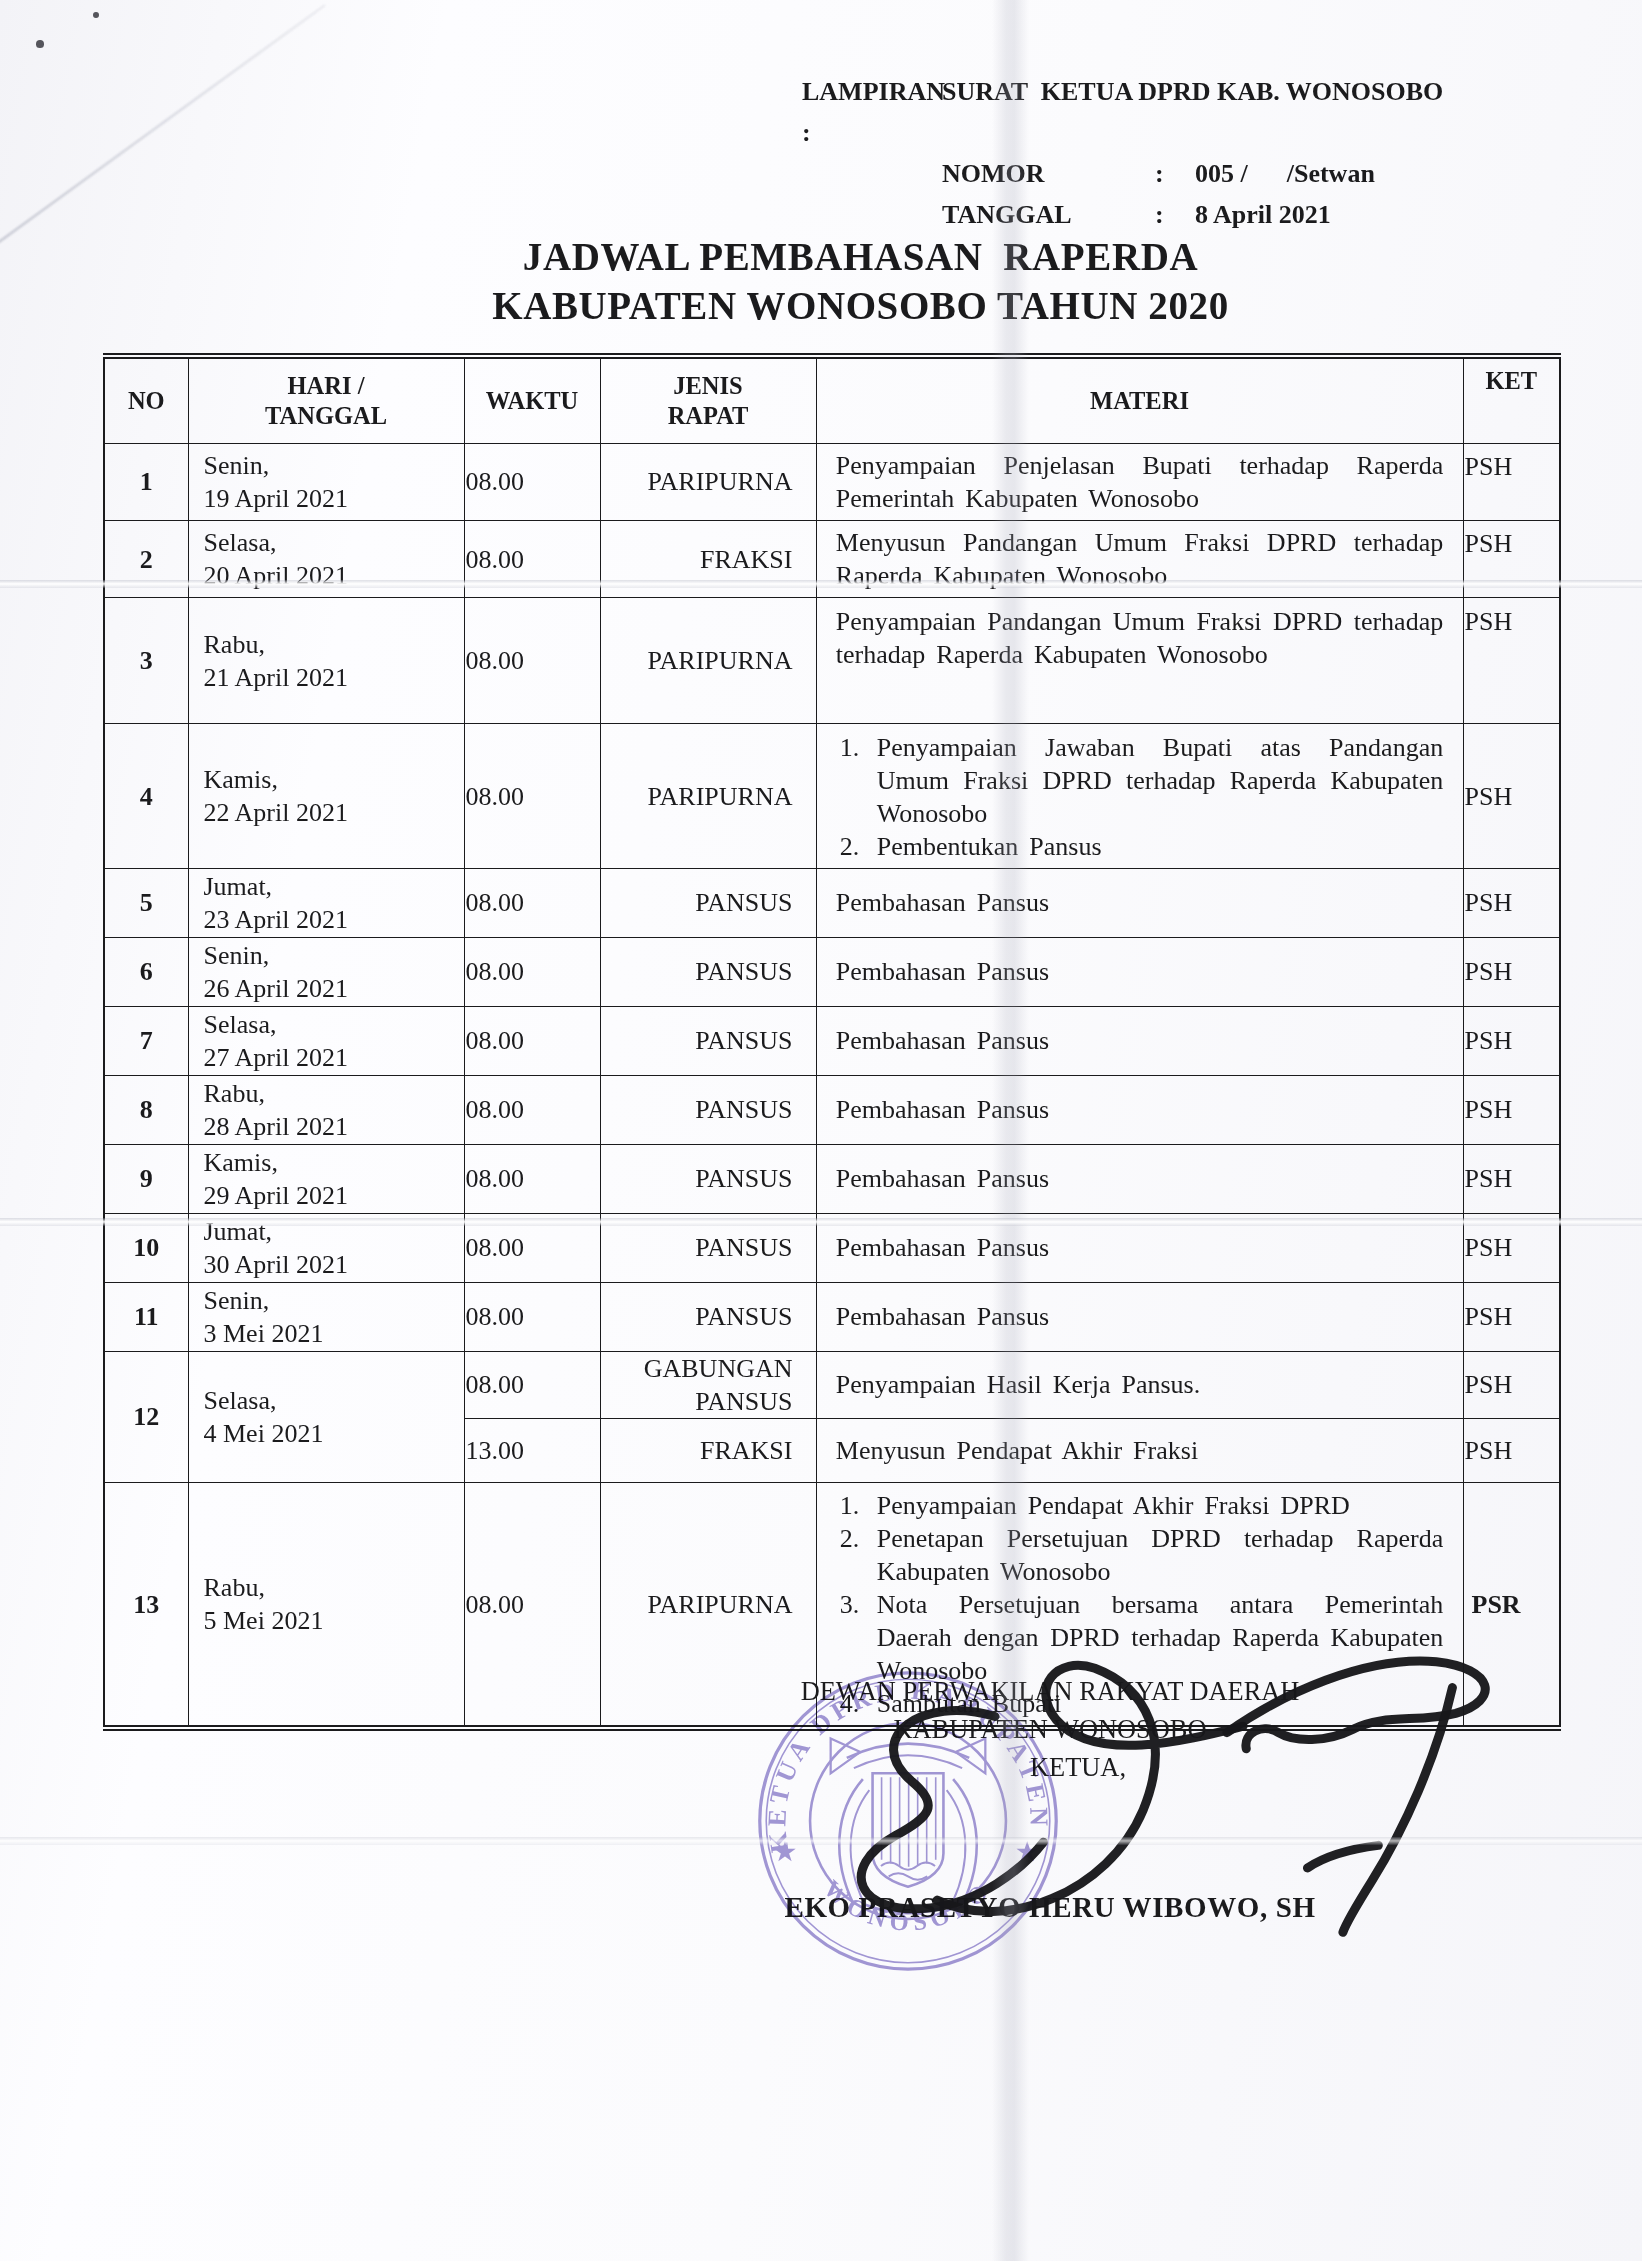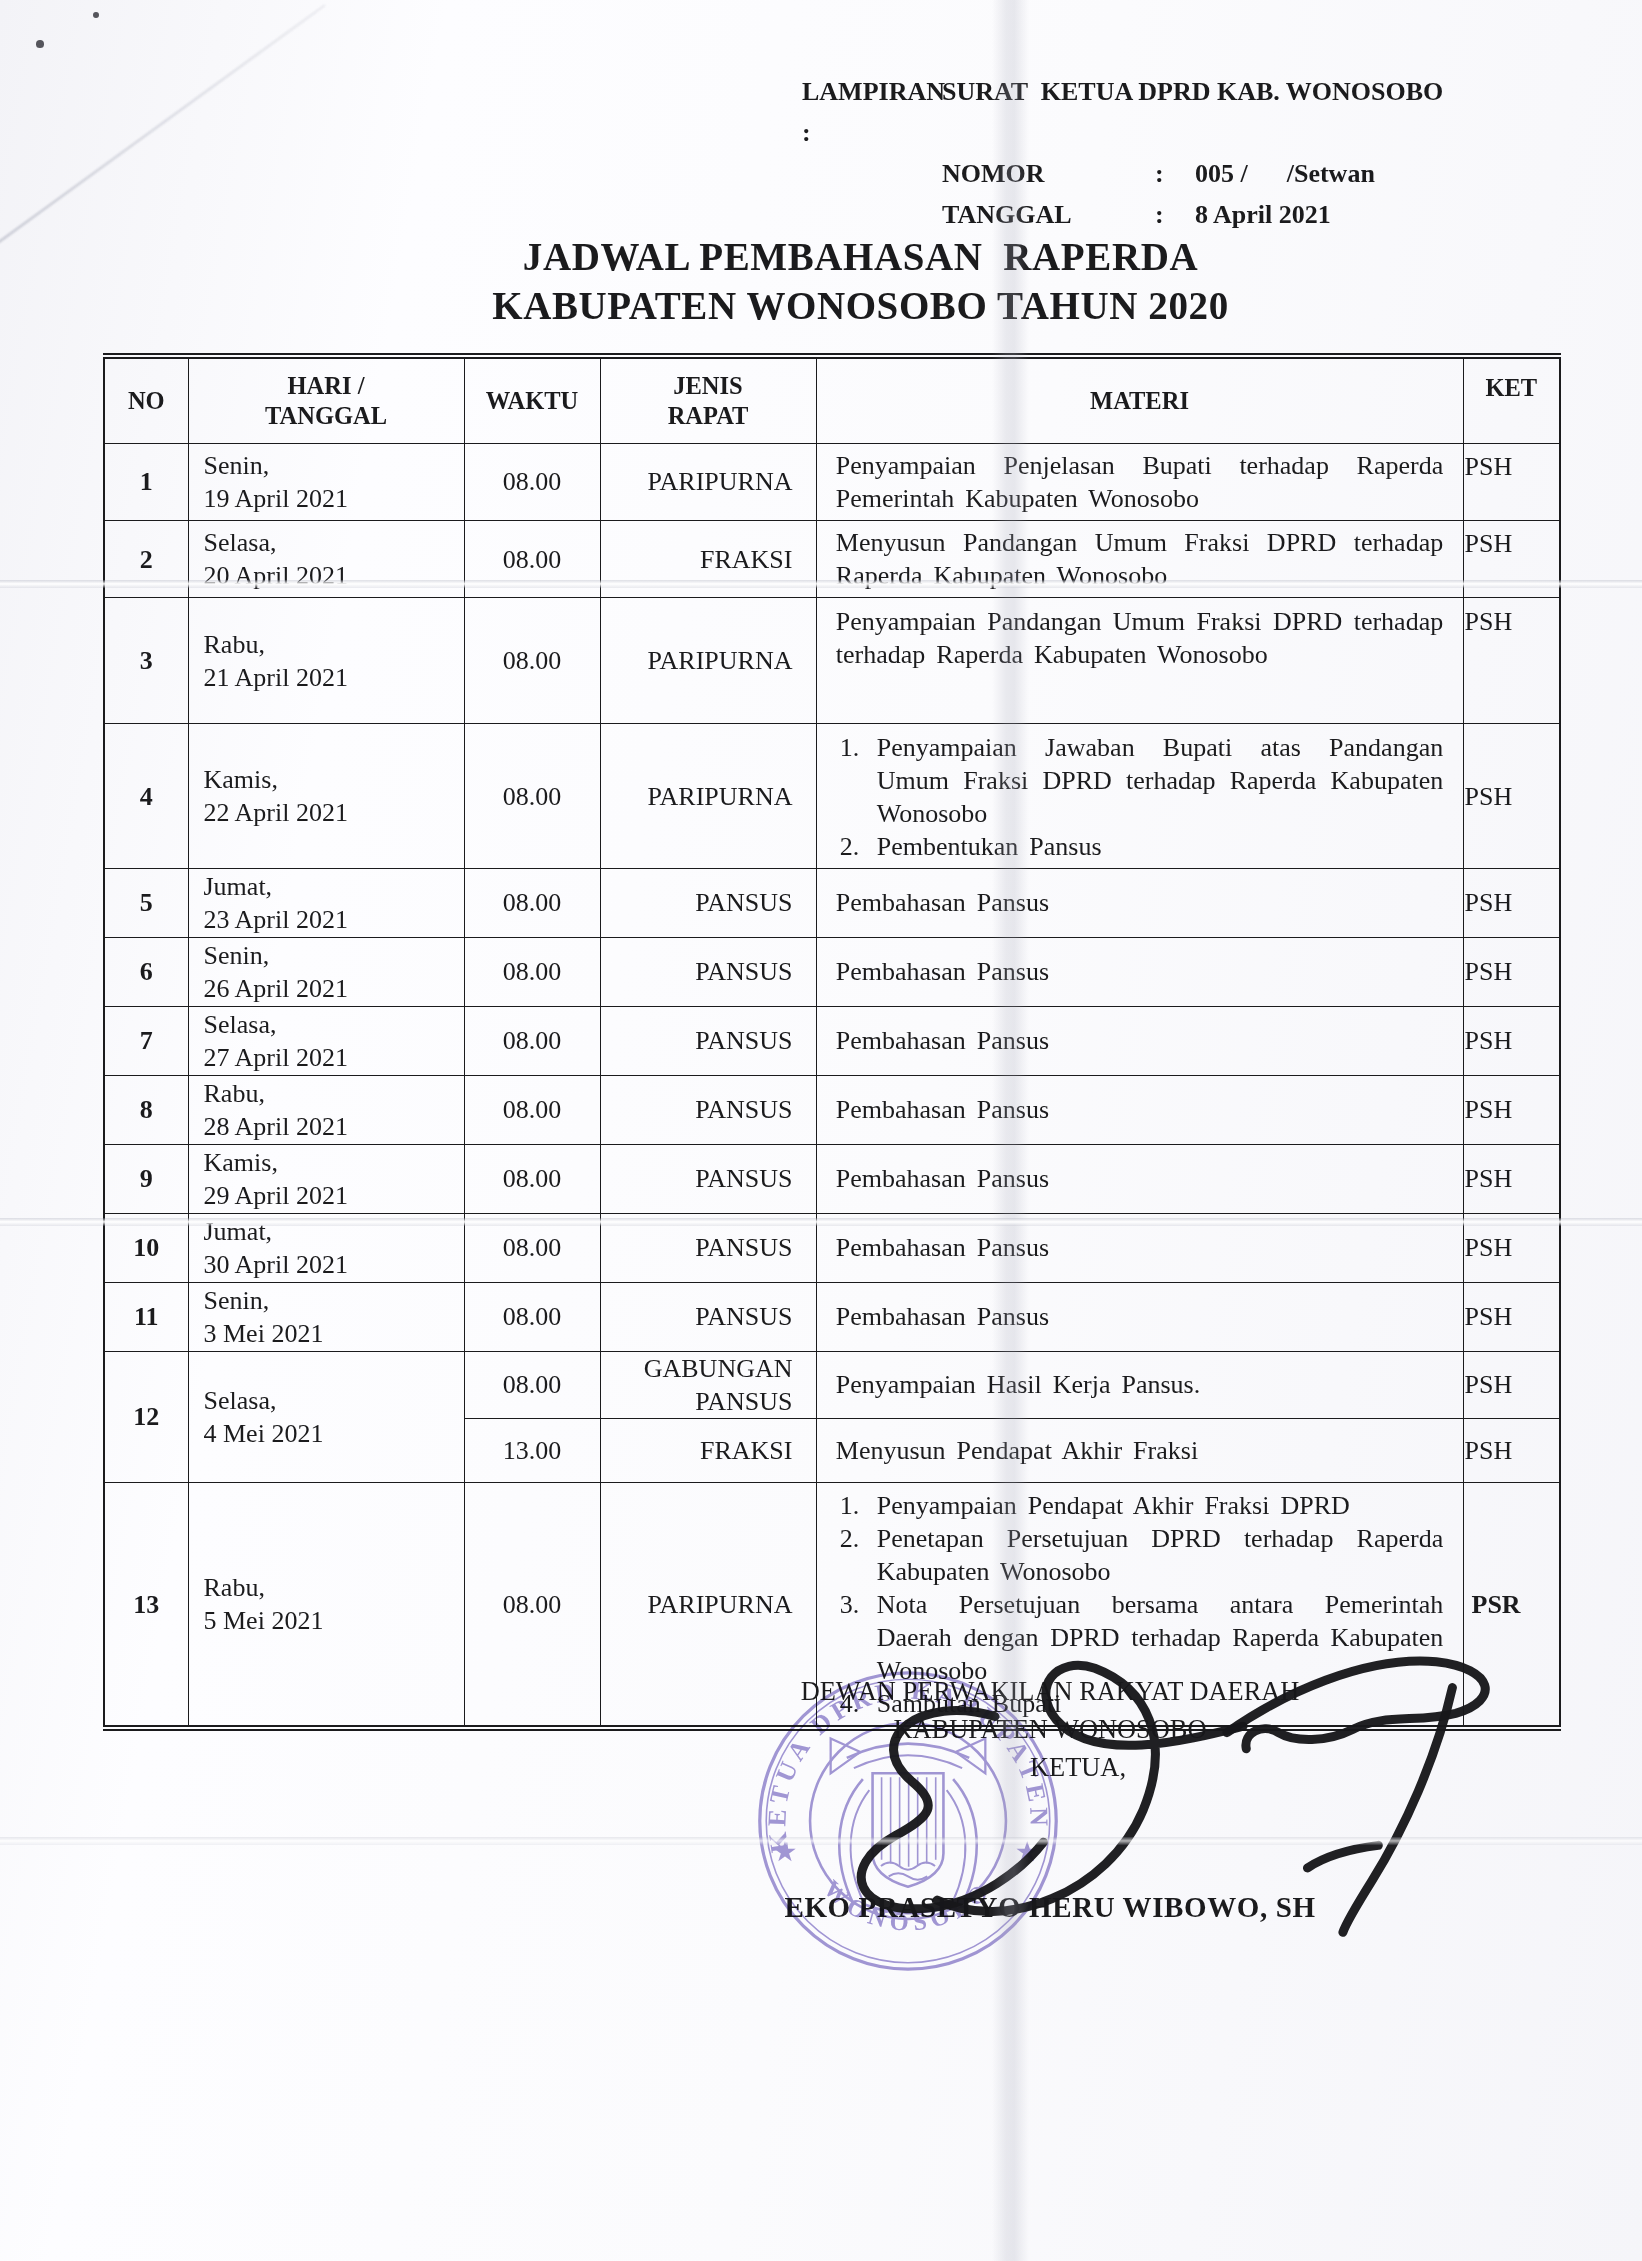--- a/index.html
+++ b/index.html
@@ -31,25 +31,25 @@
     font-size:39px; font-weight:bold; line-height:49px; letter-spacing:0.6px;}
   
   table.sched{position:absolute; left:103px; top:353px; width:1456px;
     border-collapse:collapse; table-layout:fixed;
     border-top:6.4px double var(--ink); border-bottom:6.4px double var(--ink);
     border-left:2.6px solid var(--ink); border-right:2.6px solid var(--ink);}
   .sched th,.sched td{border:1.9px solid var(--ink);}
   .sched thead tr{height:87px;}
   .sched th{font-size:24.5px; font-weight:bold; text-align:center; vertical-align:middle;
     white-space:pre-line; line-height:30px;}
-  .sched th.th-ket{vertical-align:top; padding-top:14px;}
+  .sched th.th-ket{vertical-align:top; padding-top:7px;}
   .sched td{font-size:26px; line-height:33px; vertical-align:middle; overflow:hidden;}
   .c-no{text-align:center; font-weight:bold;}
   .c-hari{white-space:pre-line; padding-left:15px;}
-  .c-waktu{text-align:center;}
+  .c-waktu{text-align:left;}
   .c-jenis{text-align:right; line-height:31px; padding:0 23px;}
   .c-materi{text-align:justify; padding:5.2px 19.3px; word-spacing:4.5px;}
   .c-ket{text-align:left;}
   td.v-top{vertical-align:top; padding-top:6.4px;}
   td.bold{font-weight:bold;padding-left:8px;}
   ol.materi-list{list-style:none; margin:0; padding:0; counter-reset:item;}
   ol.materi-list li{counter-increment:item; position:relative; padding-left:41px; text-align:justify;}
   ol.materi-list li::before{content:counter(item) "."; position:absolute; left:3.9px;}
   
   .footer{position:absolute; left:728px; top:1672px; width:644px; text-align:center;

